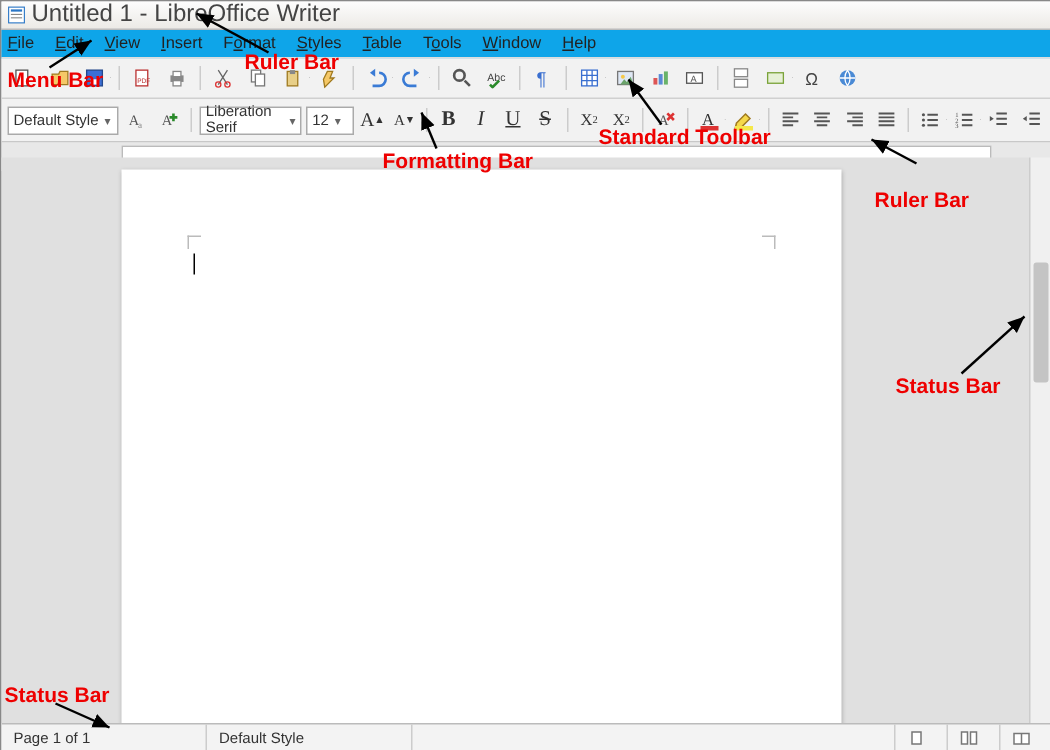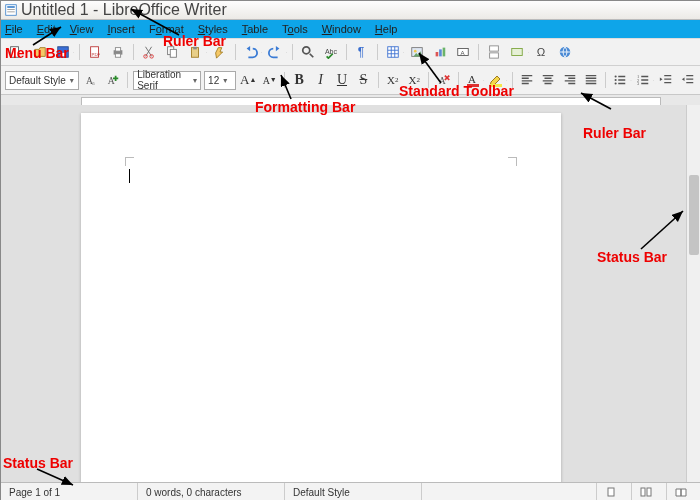--- a/index.html
+++ b/index.html
@@ -338,21 +338,20 @@
       <div class="cursor"></div>
     </div>
   </div>
 
   <div class="vscroll">
     <div class="thumb"></div>
   </div>
 
   <div class="statusbar">
     <div class="cell" style="width:120px">Page 1 of 1</div>
-    <div class="cell" style="width:130px">0 words, 0 characters</div>
     <div class="cell" style="width:120px">Default Style</div>
     <div class="cell" style="flex:1"></div>
     <div class="cell" style="width:18px">
         <svg width="12" height="12" viewBox="0 0 12 12">
           <rect x="3" y="2" width="6" height="8" fill="#fff" stroke="#777"></rect>
         </svg>
       </div>
     <div class="cell" style="width:18px">
         <svg width="12" height="12" viewBox="0 0 12 12">
           <rect x="1" y="2" width="4" height="8" fill="#fff" stroke="#777"></rect>

